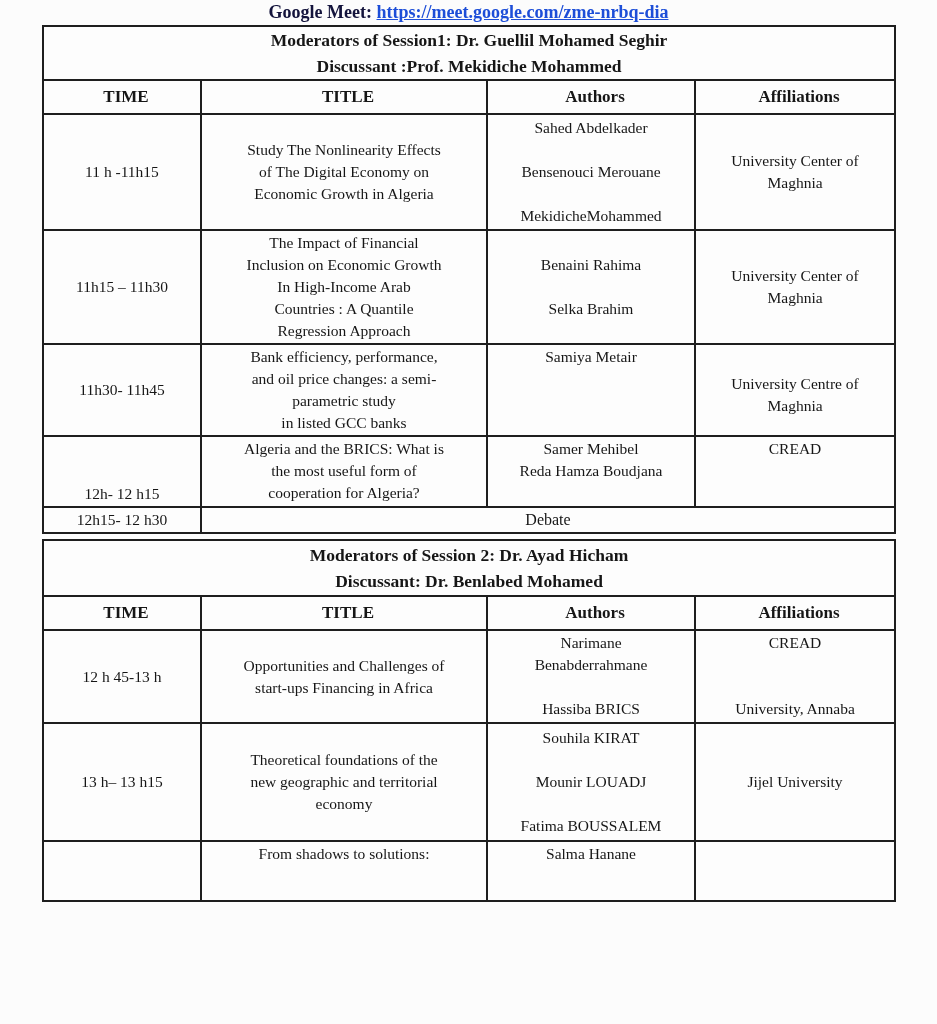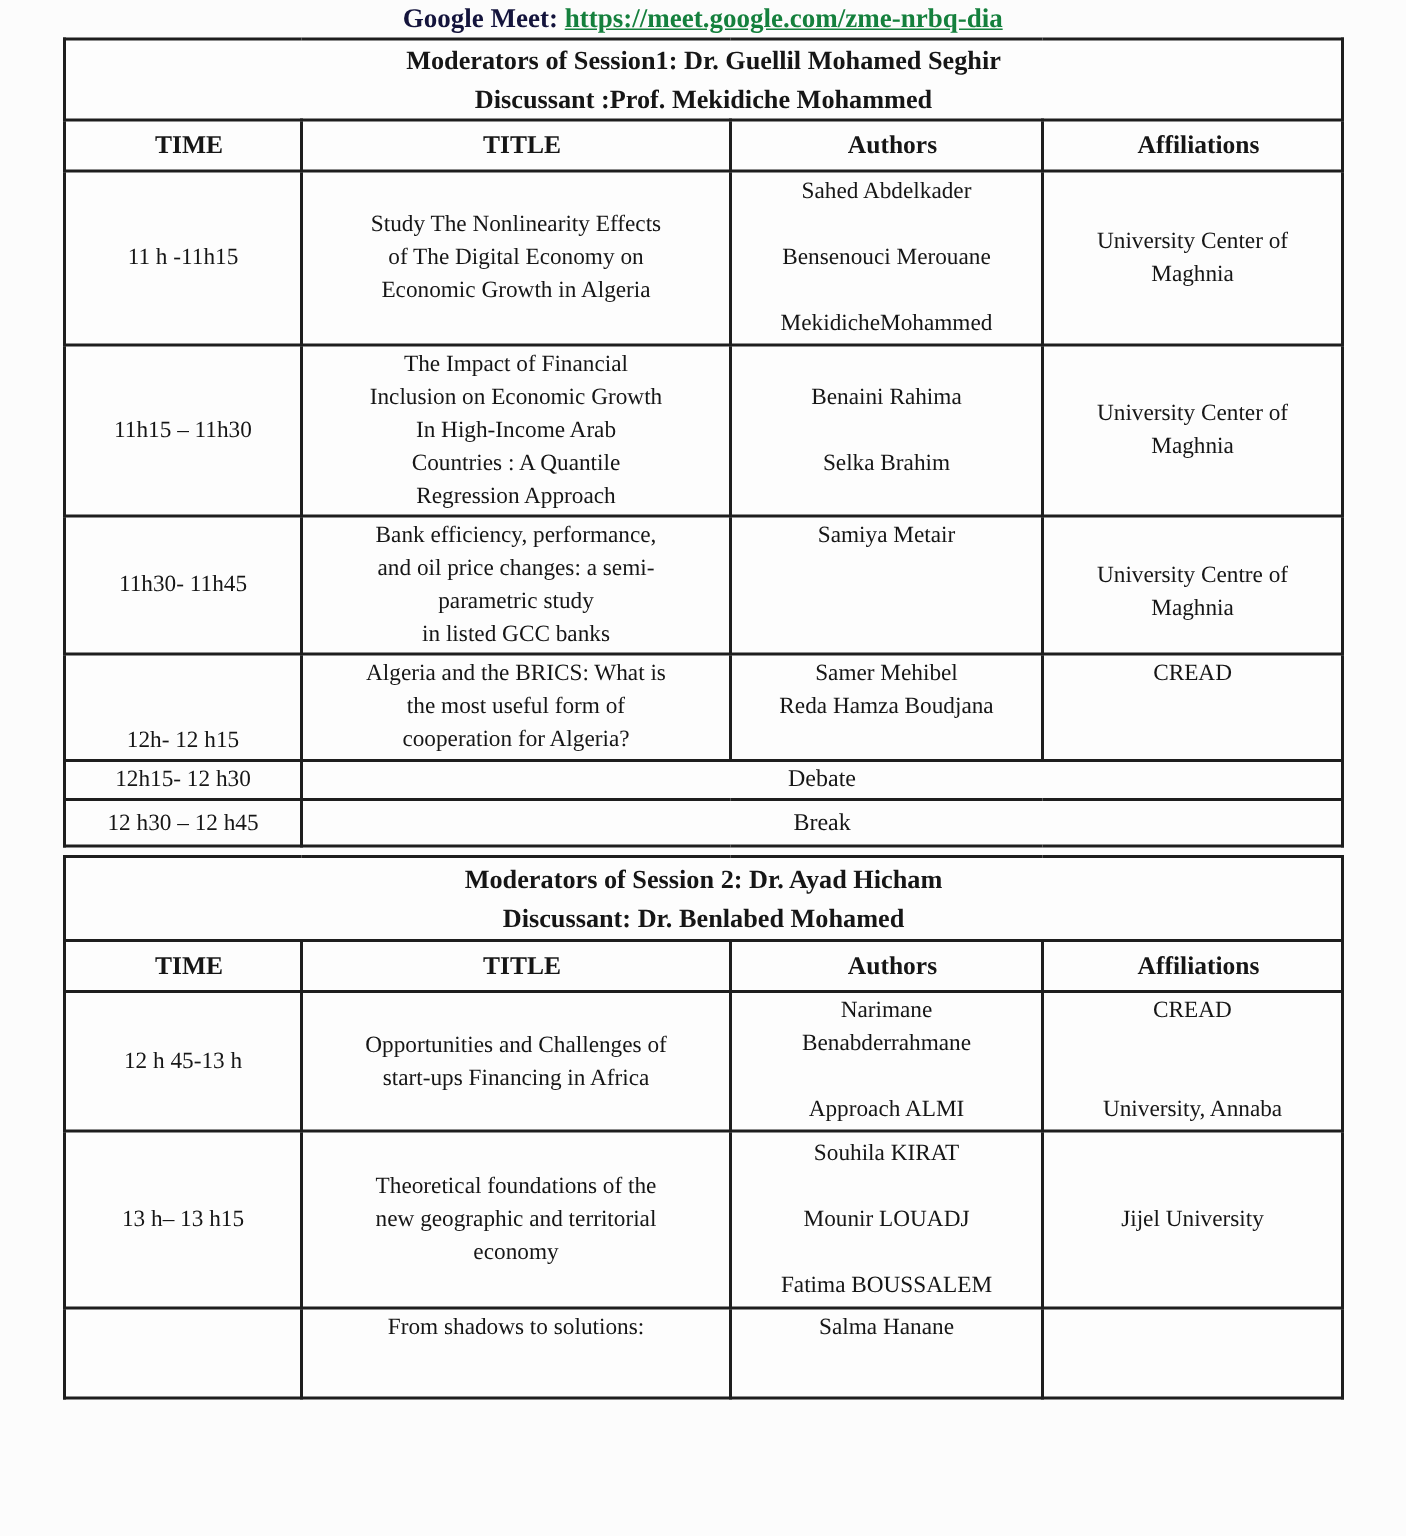--- a/index.html
+++ b/index.html
@@ -12,21 +12,21 @@
   }
   .doc { padding-top: 1px; }
 
   .meet-line {
     height: 24px; line-height: 23px;
     text-align: center;
     font-weight: bold; font-size: 18px;
     color: #14143c;
     white-space: nowrap;
   }
-  .meet-line a { color: #15803d; text-decoration: underline; cursor: pointer; }
+  .meet-line a { color: #1d4ed8; text-decoration: underline; cursor: pointer; }
 
   table {
     border-collapse: collapse; table-layout: fixed;
     margin-left: 42px; width: 852px;
     background: #fdfdfd;
   }
   table.t2 { margin-top: 5px; }
 
   td, th {
     border: 2px solid #1e1e1e;
@@ -123,24 +123,20 @@
       <td class="va-top">Samer Mehibel
 Reda Hamza Boudjana</td>
       <td class="va-top">CREAD</td>
     </tr>
 
     <tr style="height:22px">
       <td class="va-top">12h15- 12 h30</td>
       <td colspan="3" class="va-top span-label">Debate</td>
     </tr>
 
-    <tr style="height:31px">
-      <td>12 h30 – 12 h45</td>
-      <td colspan="3" class="span-label">Break</td>
-    </tr>
   </tbody>
     </table>
 
   <table class="t2">
     <colgroup>
         <col style="width:158px">
         <col style="width:286px">
         <col style="width:208px">
         <col style="width:200px">
       </colgroup>
@@ -160,21 +156,21 @@
       <th>Affiliations</th>
     </tr>
 
     <tr style="height:93px">
       <td>12 h 45-13 h</td>
       <td>Opportunities and Challenges of
 start-ups Financing in Africa</td>
       <td class="va-top">Narimane
 Benabderrahmane
 
-Approach ALMI</td>
+Hassiba BRICS</td>
       <td class="va-top">CREAD
 
 
 University, Annaba</td>
     </tr>
 
     <tr style="height:118px">
       <td>13 h– 13 h15</td>
       <td>Theoretical foundations of the
 new geographic and territorial

